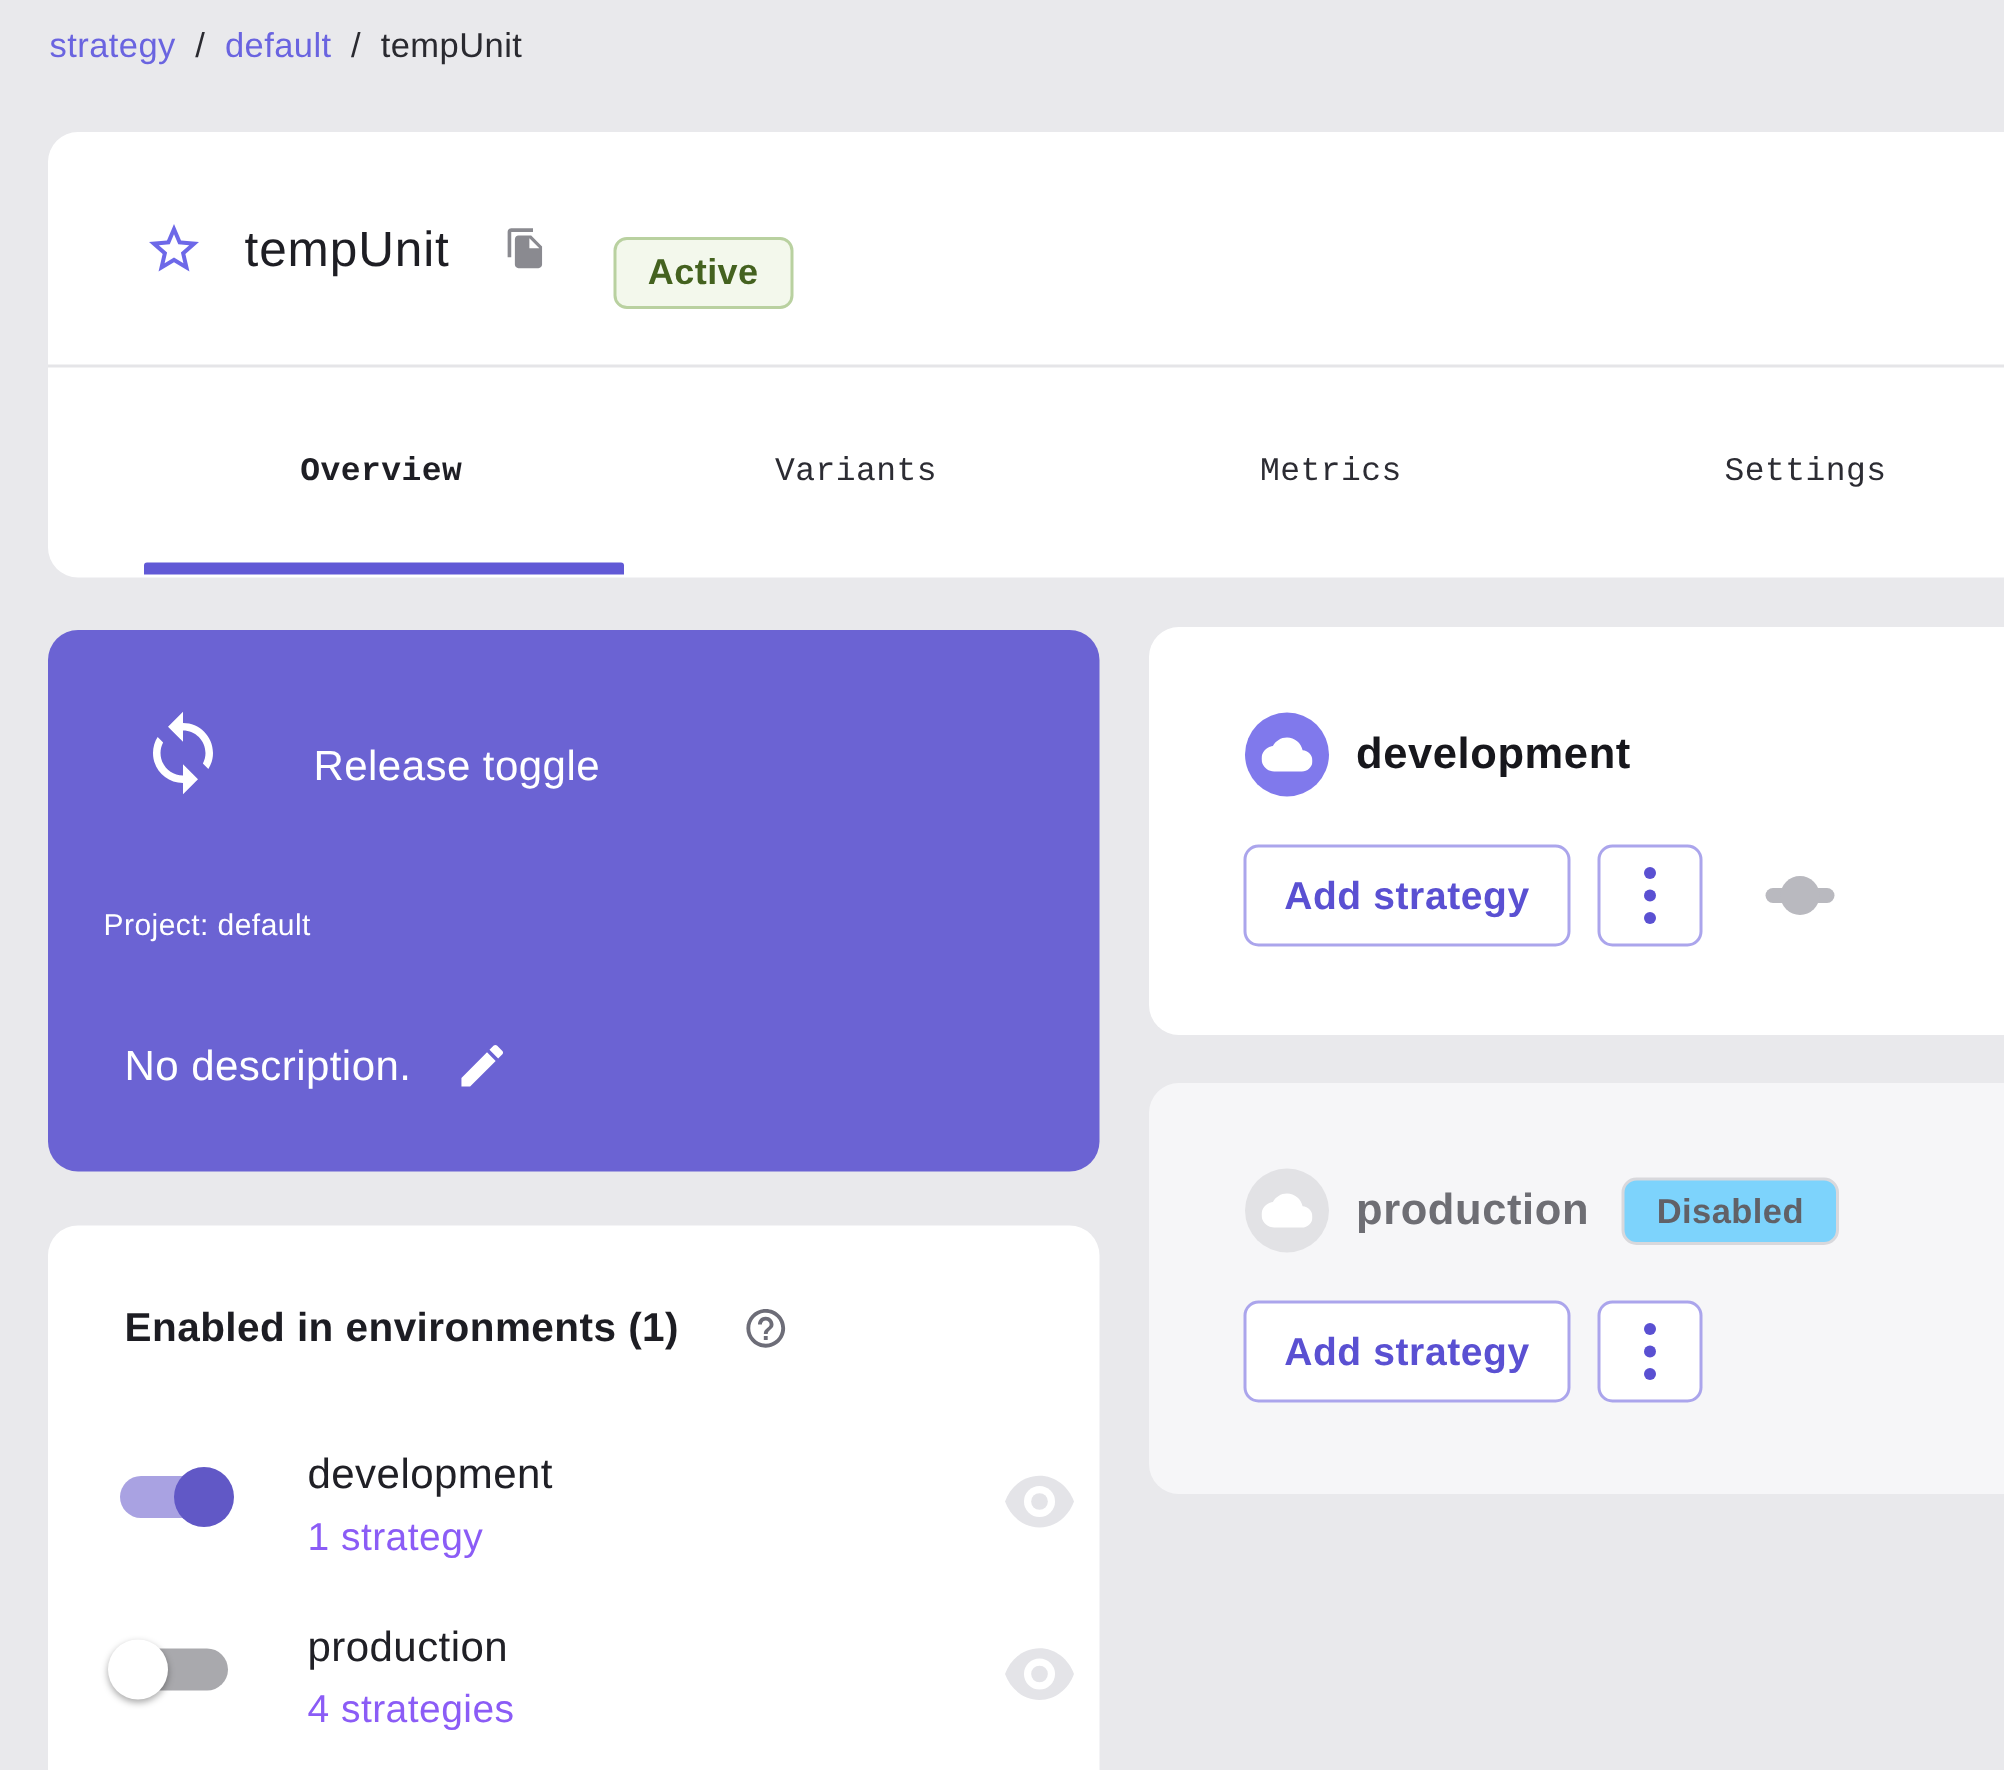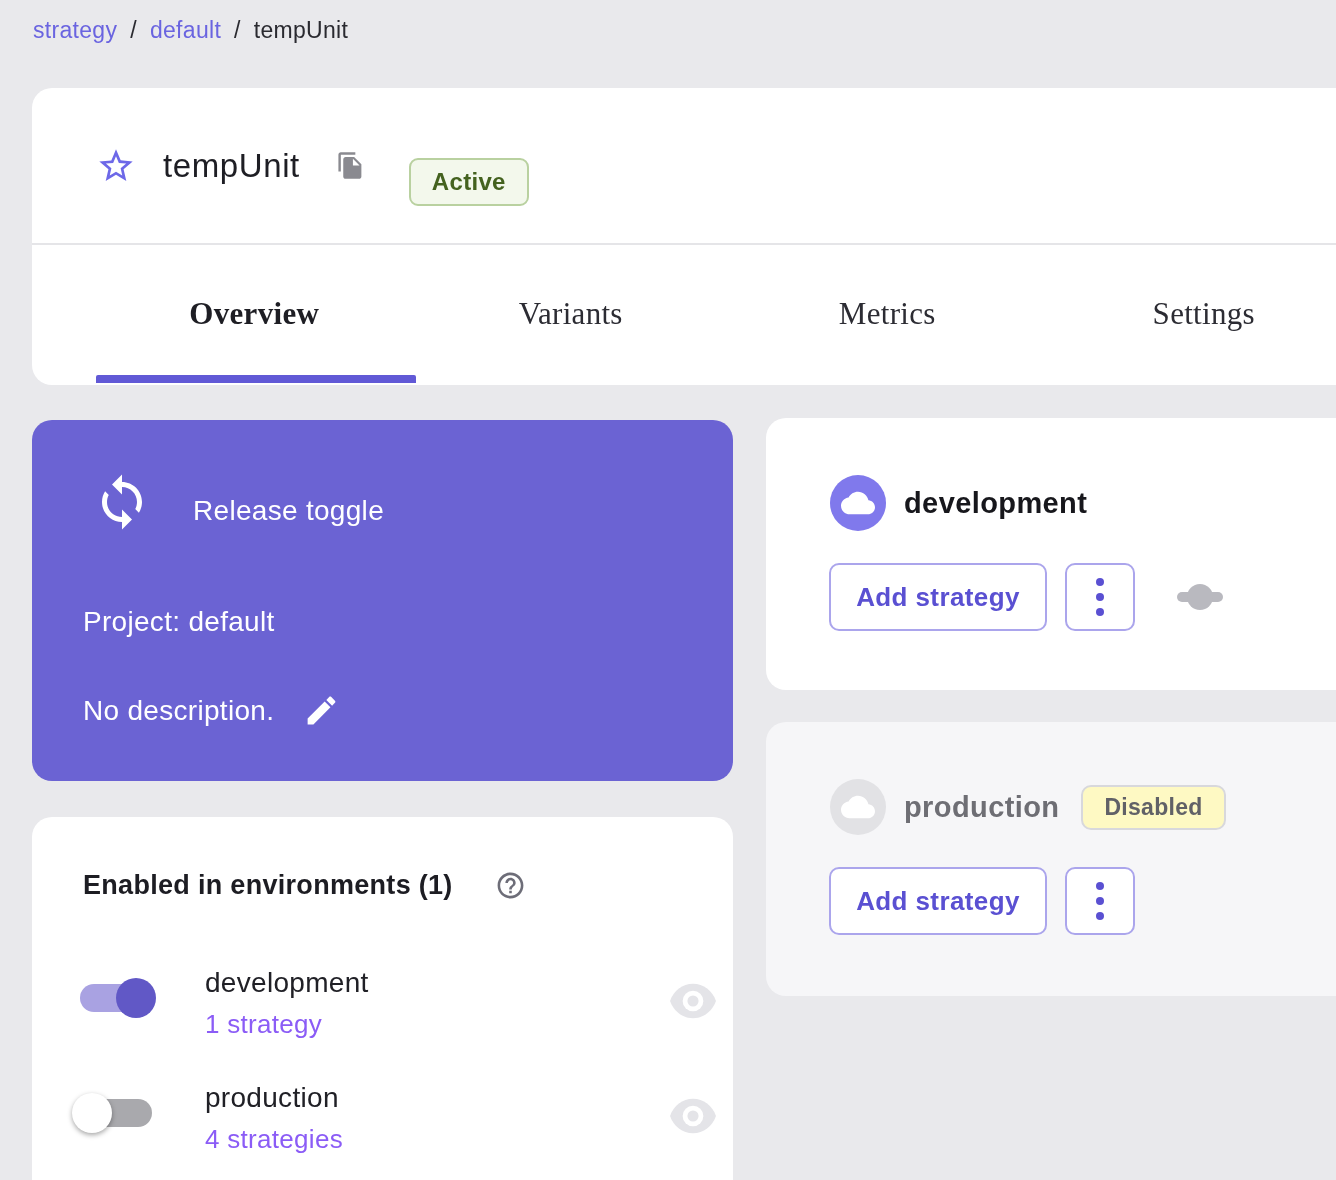--- a/index.html
+++ b/index.html
@@ -43,39 +43,39 @@
     border:2px solid #b9d1a0;
     background:#f3f8ec;
     border-radius:9px;
     color:#44621f; font-weight:700; font-size:24px;margin-top:32px;
   }
 
   
   .tabs-row { position:relative; height:138px; display:flex; padding-left:64px; }
   .tab {
     width:320px; display:flex; align-items:center; justify-content:center;
-    font-size:31px; color:#2c2c33; cursor:pointer; background:none; border:none;
-    font-family:Liberation Serif, serif; letter-spacing:0.3px;
+    font-size:22px; color:#2c2c33; cursor:pointer; background:none; border:none;
+    font-family:Liberation Mono, monospace; letter-spacing:0.3px;
   }
   .tab.active { font-weight:700; color:#1e1e24; }
   .tab-underline {
     position:absolute; left:64px; bottom:0;
     width:320px; height:8px; background:#6159d6;
     border-radius:2px 2px 0 0;
   }
 
   
   .overview-card {
     position:absolute; left:32px; top:420px;
     width:701px; height:361px;
     background:#6b63d3; border-radius:20px; color:#ffffff;
   }
   .loop-icon-wrap { position:absolute; left:60px; top:52px; width:60px; height:60px; }
-  .toggle-type-label { position:absolute; left:161px; top:75px; font-size:28px; }
-  .project-label { position:absolute; left:51px; top:186px; font-size:28px;text-align:right; }
+  .toggle-type-label { position:absolute; left:177px; top:75px; font-size:28px; }
+  .project-label { position:absolute; left:37px; top:186px; font-size:20px;text-align:right; }
   .description-row { position:absolute; left:51px; top:272px; display:flex; align-items:center; gap:29px; }
   .description-text { font-size:28px; }
   .edit-btn { background:none; border:none; cursor:pointer; display:flex; }
 
   
   .env-card {
     position:absolute; left:766px; width:600px;
     border-radius:20px;
   }
   .env-card.dev { top:418px; height:272px; background:#ffffff; }
@@ -87,21 +87,21 @@
   }
   .cloud-circle.purple { background:#8079ec; }
   .cloud-circle.gray { background:#e2e2e5; }
   .env-name { font-size:29px; font-weight:700; margin-left:18px; letter-spacing:0.4px; }
   .env-name.dark { color:#17171c; }
   .env-name.gray { color:#6e6e74; }
   .disabled-chip {
     margin-left:22px;
     padding:7px 21px;
     border:2px solid #d8d8dc; border-radius:10px;
-    background:#fef9c3;
+    background:#7dd3fc;
     color:#616167; font-weight:700; font-size:23px;
   }
   .env-actions { position:absolute; left:63px; top:145px; display:flex; align-items:center; }
   .add-strategy-btn {
     width:218px; height:68px;
     background:#ffffff;
     border:2px solid #aba5ec; border-radius:10px;
     color:#5a50d2; font-weight:700; font-size:26px;
     font-family:inherit; letter-spacing:0.4px; cursor:pointer;
   }

